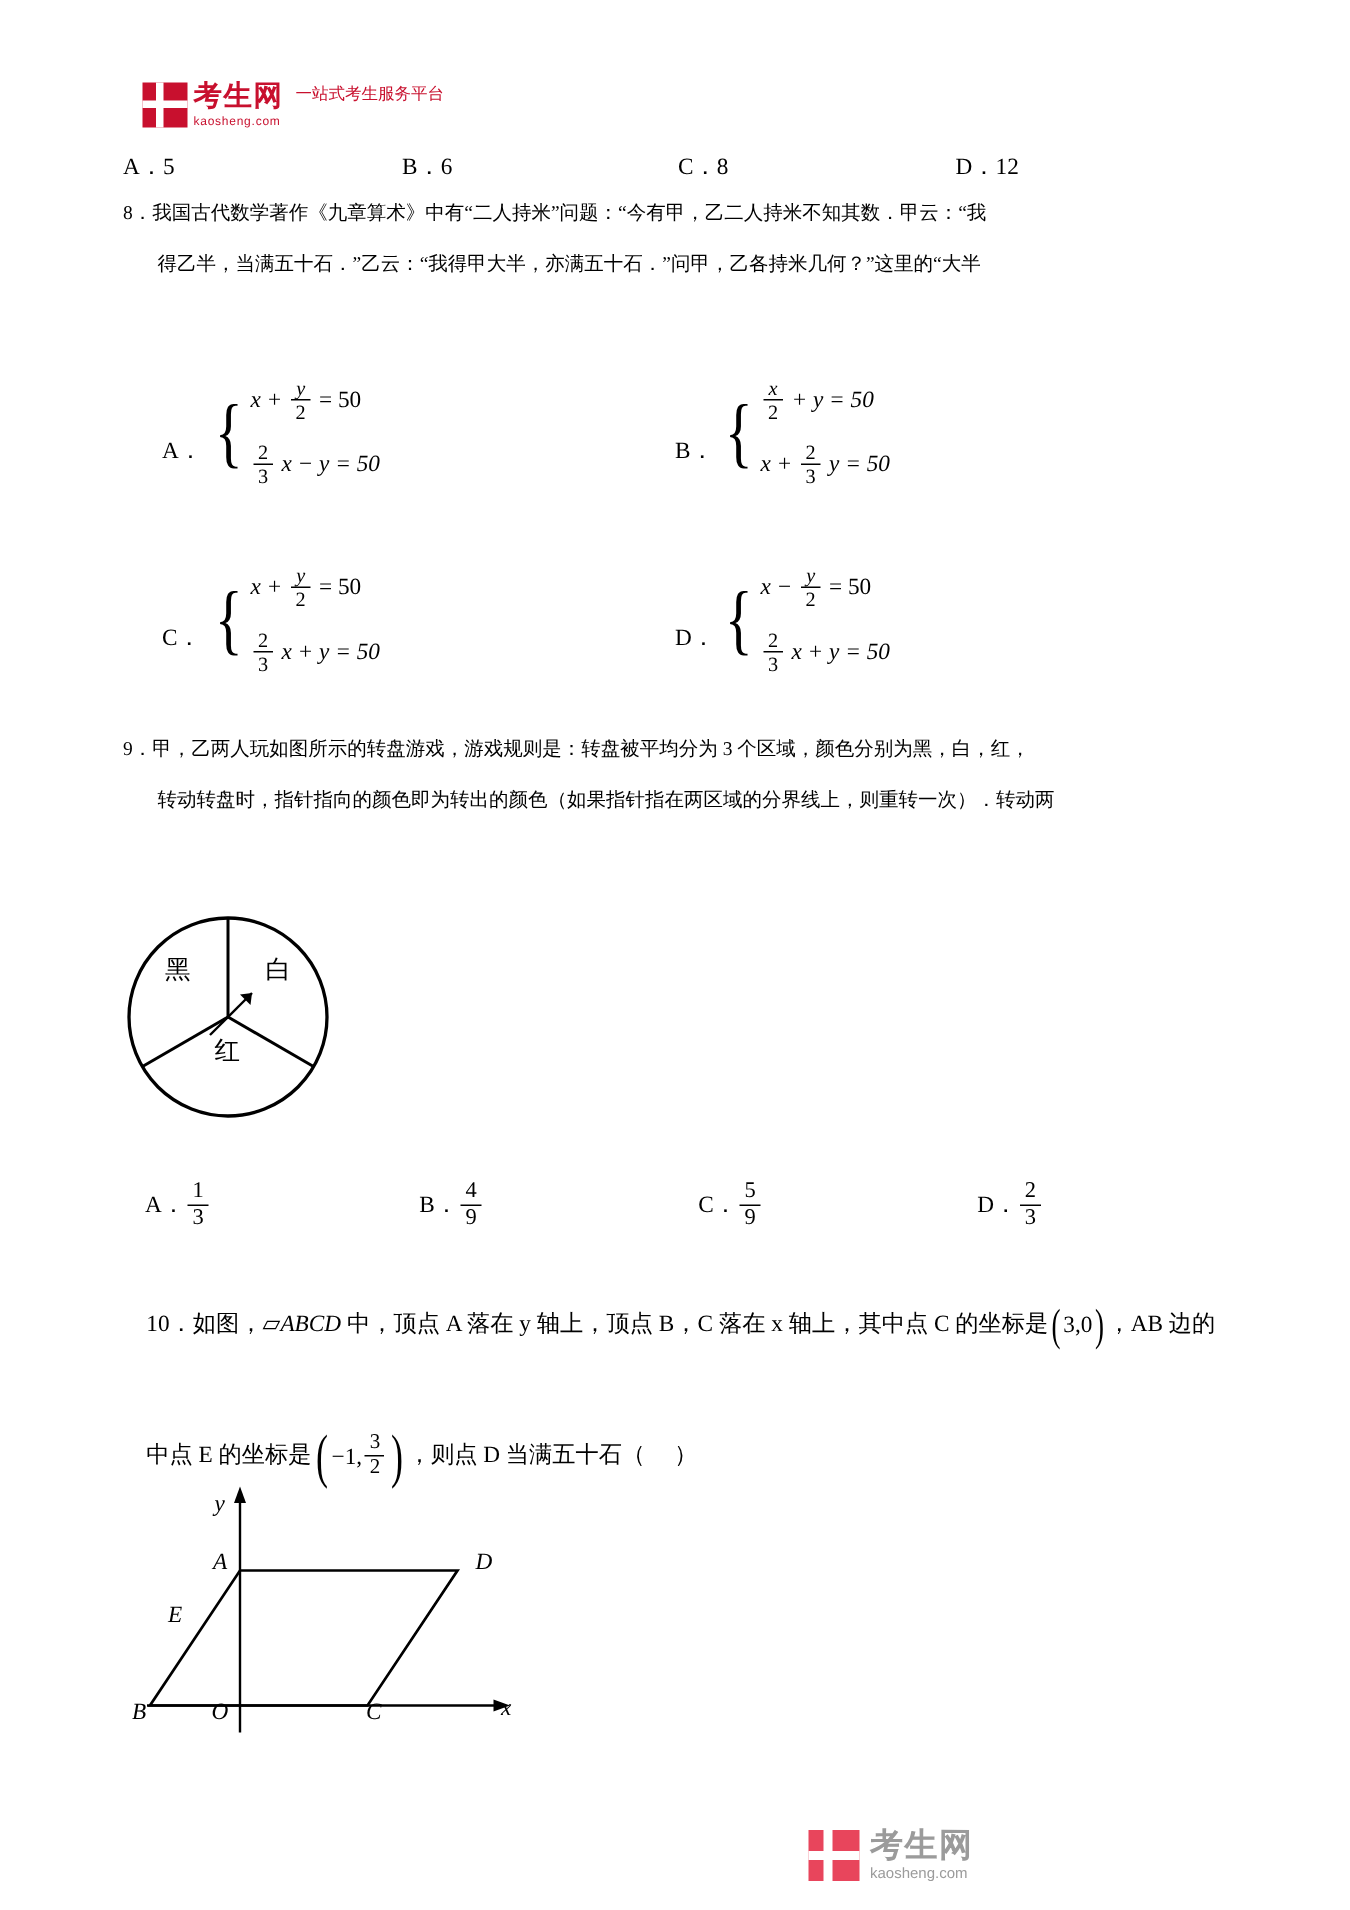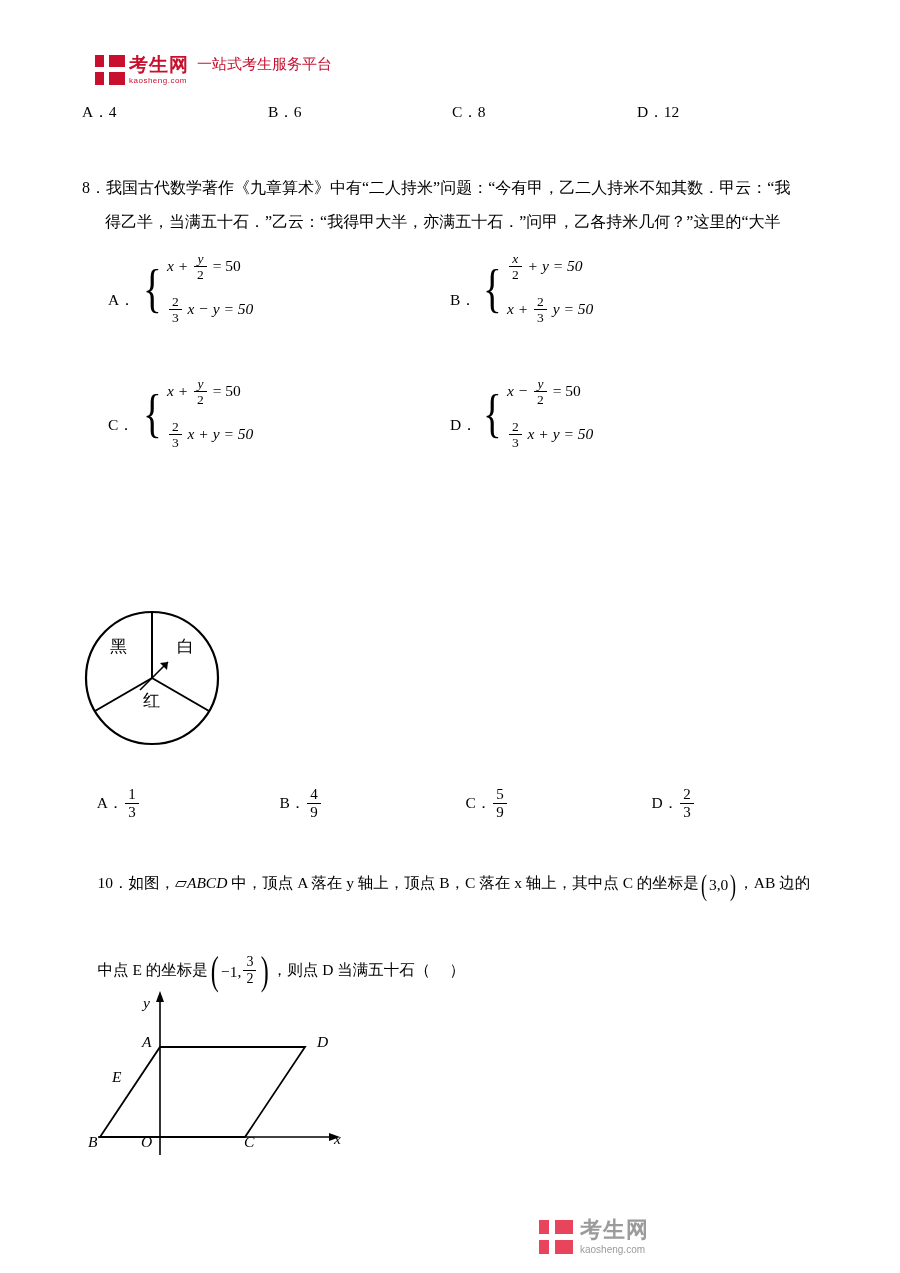--- a/index.html
+++ b/index.html
@@ -68,44 +68,43 @@
   }
   .logo-en {
     font-family: "Liberation Sans", sans-serif;
     font-size: 8px;
     color: #c8102e;
     margin-top: 3px;
     letter-spacing: .5px;
   }
   .logo-slogan {
     font-family: Liberation Mono, monospace;
-    font-size: 15px;
+    font-size: 11px;
     color: #c8102e;
     margin-left: 8px;
     align-self: flex-end;
     margin-bottom: 16px;
   }
 
   
   .txt {
     position: absolute;
     font-family: "Liberation Serif", "DejaVu Serif", serif;
     font-size: 15.5px;
     line-height: 1.5;
     white-space: pre;
   }
   .opt-label {
     position: absolute;
     font-size: 15.5px;
   }
   .body-line {
     position: absolute;
-    font-size: 16px;
+    font-size: 13px;
     white-space: pre;
-    margin-top: 45px;
   }
   .ital { font-style: italic; }
 
   
   .frac {
     display: inline-flex;
     flex-direction: column;
     align-items: center;
     vertical-align: middle;
     font-size: 13.5px;
@@ -234,21 +233,21 @@
 
   <div class="logo">
     <div class="logo-mark"></div>
     <div class="logo-text">
       <span class="logo-cn">考生网</span>
       <span class="logo-en">kaosheng.com</span>
     </div>
     <span class="logo-slogan">一站式考生服务平台</span>
   </div>
 
-  <div class="txt" style="left:82px; top:100px;">A．4</div>
+  <div class="txt" style="left:82px; top:100px;">A．5</div>
   <div class="txt" style="left:268px; top:100px;text-align:right;">B．6</div>
   <div class="txt" style="left:452px; top:100px;">C．8</div>
   <div class="txt" style="left:637px; top:100px;">D．12</div>
 
   <div class="body-line" style="left:82px; top:133px;">8．我国古代数学著作《九章算术》中有“二人持米”问题：“今有甲，乙二人持米不知其数．甲云：“我</div>
   <div class="body-line" style="left:105px; top:167px;">得乙半，当满五十石．”乙云：“我得甲大半，亦满五十石．”问甲，乙各持米几何？”这里的“大半</div>
 
   <div class="opt-label" style="left:108px; top:290px;">A．</div>
   <div class="sys" style="left:140px; top:252px;">
     <span class="brace">{</span>
@@ -330,20 +329,22 @@
       <span class="eq">
         <span class="frac">
           <span class="num">2</span>
           <span class="den">3</span>
         </span>
         <span class="ital">x + y = 50</span>
       </span>
     </span>
   </div>
 
+  <div class="body-line" style="left:82px; top:490px;">9．甲，乙两人玩如图所示的转盘游戏，游戏规则是：转盘被平均分为 3 个区域，颜色分别为黑，白，红，</div>
+  <div class="body-line" style="left:105px; top:524px;">转动转盘时，指针指向的颜色即为转出的颜色（如果指针指在两区域的分界线上，则重转一次）．转动两</div>
 
   <svg class="spinner" viewBox="0 0 140 140">
     <circle cx="70" cy="70" r="66" fill="none" stroke="#000" stroke-width="2.2"></circle>
     <line x1="70" y1="70" x2="70" y2="4" stroke="#000" stroke-width="2"></line>
     <line x1="70" y1="70" x2="127" y2="103" stroke="#000" stroke-width="2"></line>
     <line x1="70" y1="70" x2="13" y2="103" stroke="#000" stroke-width="2"></line>
     <line x1="58" y1="82" x2="86" y2="54" stroke="#000" stroke-width="1.6"></line>
     <polygon points="86,54 78,55 85,62" fill="#000"></polygon>
   </svg>
   <div class="txt" style="left:110px; top:634px; font-size:17px;">黑</div>

